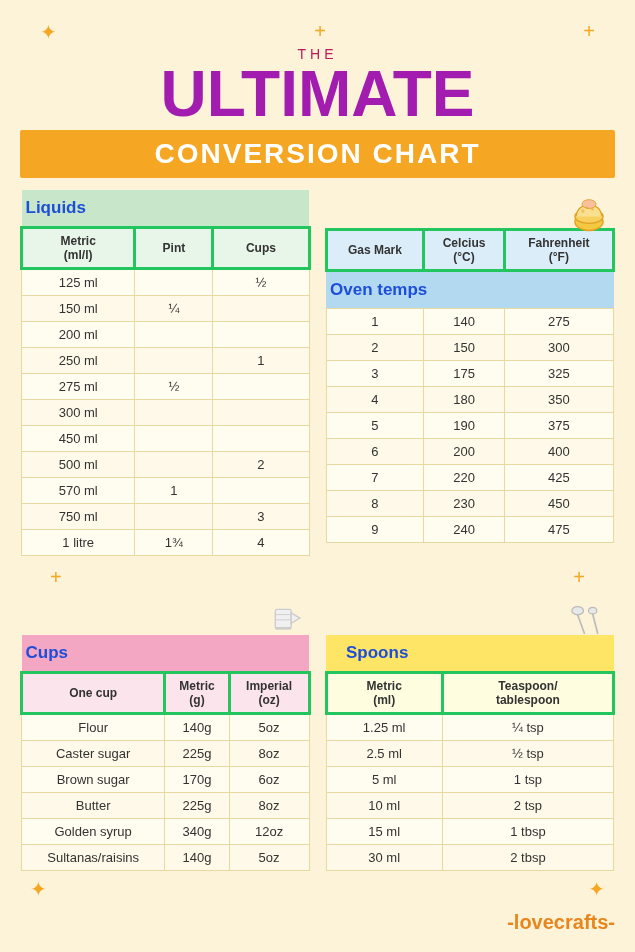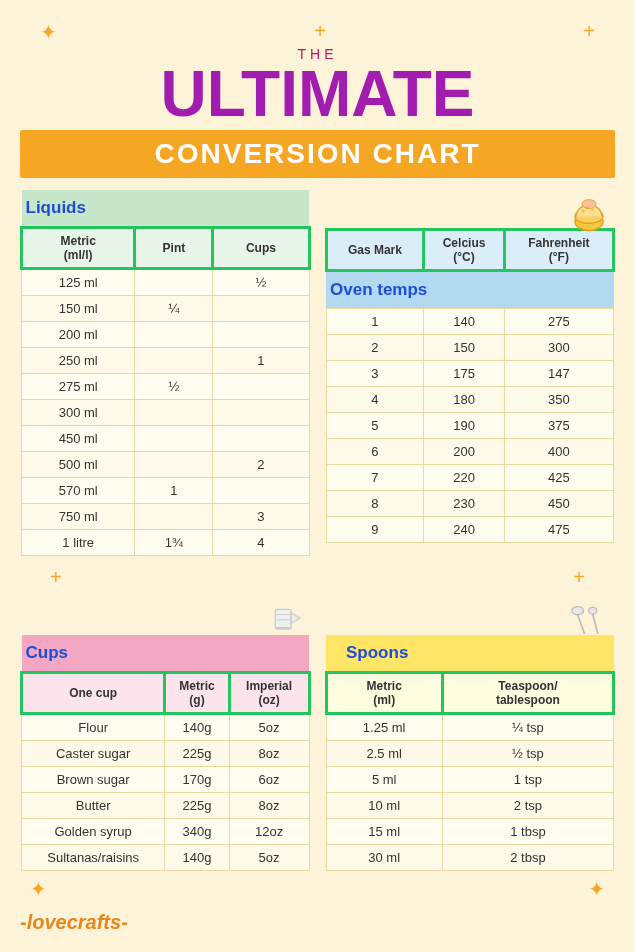--- a/index.html
+++ b/index.html
@@ -178,21 +178,21 @@
               <td>275</td>
             </tr>
             <tr class="data-row">
               <td>2</td>
               <td>150</td>
               <td>300</td>
             </tr>
             <tr class="data-row">
               <td>3</td>
               <td>175</td>
-              <td>147</td>
+              <td>325</td>
             </tr>
             <tr class="data-row">
               <td>4</td>
               <td>180</td>
               <td>350</td>
             </tr>
             <tr class="data-row">
               <td>5</td>
               <td>190</td>
               <td>375</td>
@@ -334,14 +334,14 @@
           </tbody>
       </table>
     </div>
   </div>
 
   <div style="display:flex; justify-content:space-between; padding:6px 10px; font-size:20px; color:#f5a623;">
     <span>✦</span>
     <span>✦</span>
   </div>
 
-  <div style="text-align:left; font-size:20px; font-style:italic; color:#e8861c; font-weight:700; margin-top:4px;">-lovecrafts-</div>
+  <div style="text-align:right; font-size:20px; color:#e8861c; font-weight:700; margin-top:4px;">-lovecrafts-</div>
 </div>
 
 </body></html>

